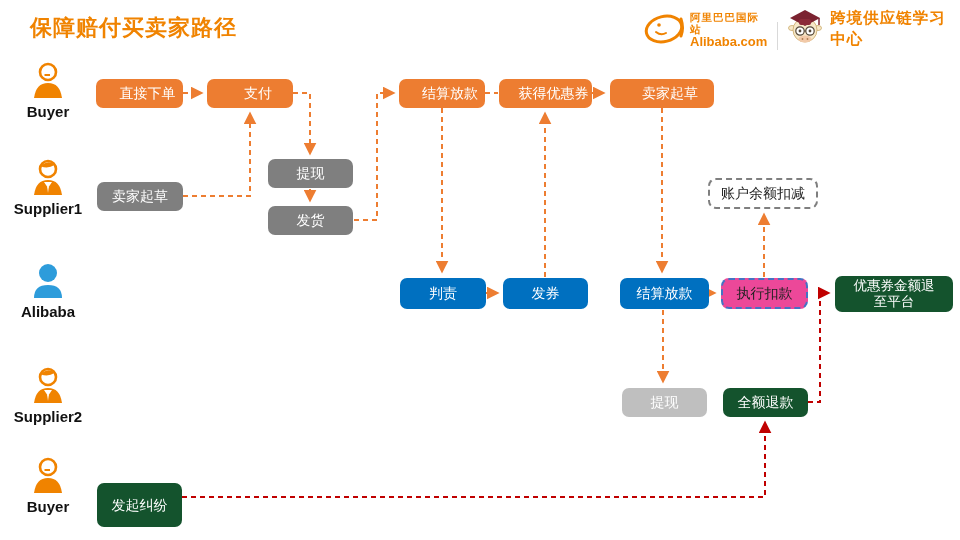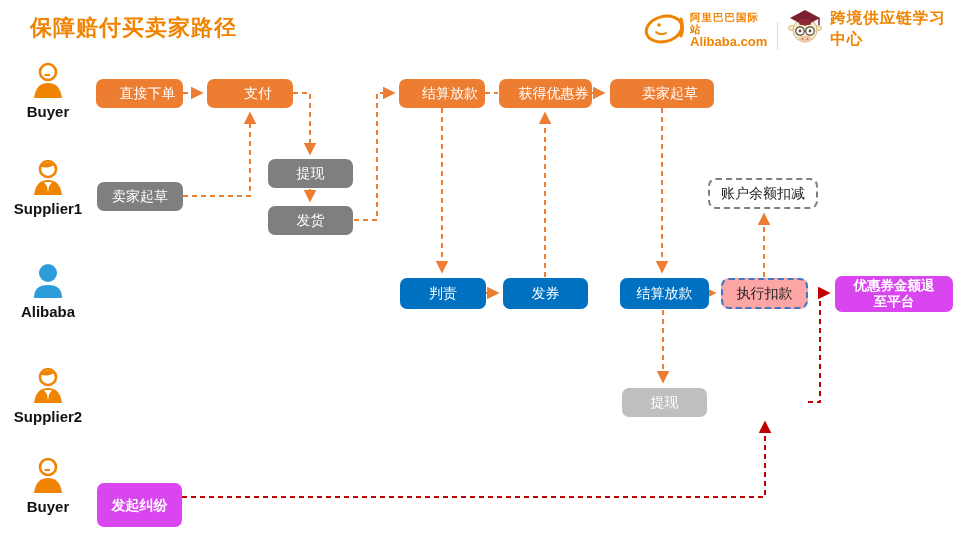--- a/index.html
+++ b/index.html
@@ -19,23 +19,23 @@
   .lane { position:absolute; left:2px; width:92px; text-align:center; }
   .lane-label { font-size:15px; font-weight:800; color:#111; margin-top:-1px; }
 
   
   .node { position:absolute; display:flex; align-items:center; justify-content:center;
           border-radius:7px; font-size:14px; color:#fff; text-align:center; line-height:1.15; }
   .orange   { background:#ED7D31;padding-left:16px; }
   .gray     { background:#7F7F7F; }
   .lightgray{ background:#BFBFBF; }
   .blue     { background:#0070C0; }
-  .red      { background:#d946ef;font-weight:bold; }
+  .red      { background:#14532d; }
   .dashed-gray { background:#fff; border:2px dashed #7F7F7F; color:#222; border-radius:8px; }
-  .dashed-blue { background:#fca5a5; border:2px dashed #4472C4; color:#222; border-radius:8px; }
+  .dashed-blue { background:#ec4899; border:2px dashed #4472C4; color:#222; border-radius:8px; }
   .small-text { font-size:13.5px; }
 
   .connectors { position:absolute; left:0; top:0; width:960px; height:540px; pointer-events:none; }
 </style>
 </head>
 <body>
 
 <div class="canvas">
 
   <div class="title">保障赔付买卖家路径</div>
@@ -178,16 +178,17 @@
 
   <div class="node dashed-gray" style="left:708px;top:178px;width:110px;height:31px">账户余额扣减</div>
   <div class="node blue" style="left:503px;top:278px;width:85px;height:31px">发券</div>
   <div class="node blue" style="left:620px;top:278px;width:89px;height:31px">结算放款</div>
 
   <div class="node dashed-blue" style="left:721px;top:278px;width:87px;height:31px">执行扣款</div>
 
   <div class="node red small-text" style="left:835px;top:276px;width:118px;height:36px;padding:2px 14px">优惠券金额退至平台</div>
 
   <div class="node lightgray" style="left:622px;top:388px;width:85px;height:29px">提现</div>
+  <div class="node red" style="left:723px;top:388px;width:85px;height:29px">全额退款</div>
 
   <div class="node red" style="left:97px;top:483px;width:85px;height:44px">发起纠纷</div>
 
 </div>
 
 </body></html>

